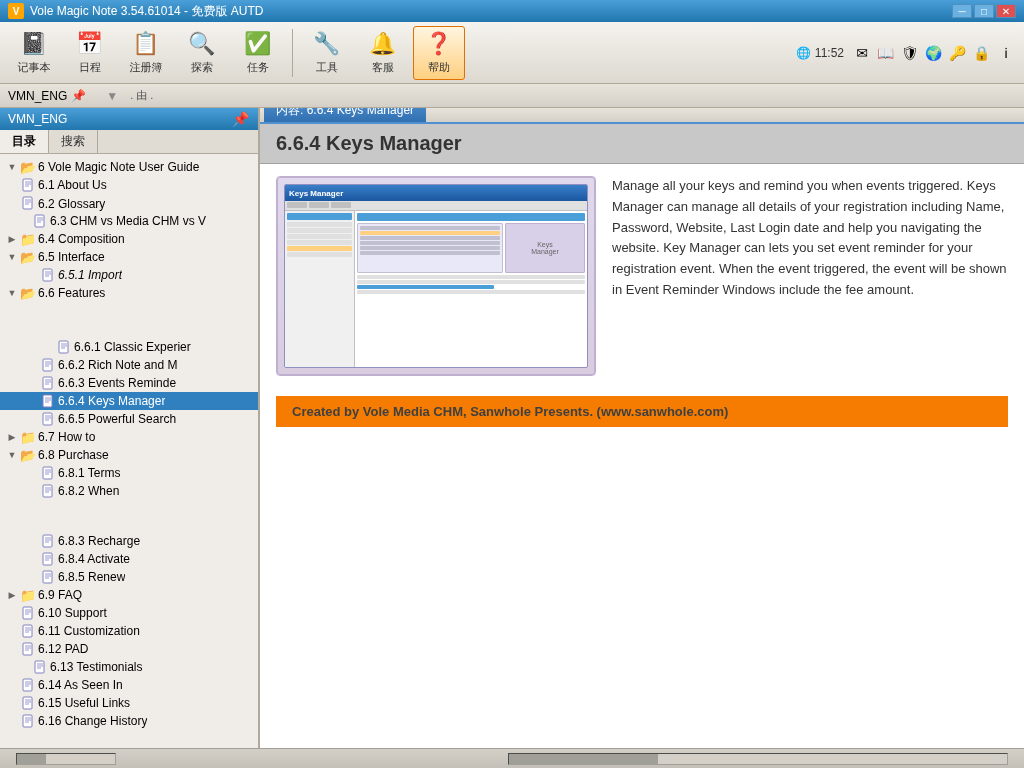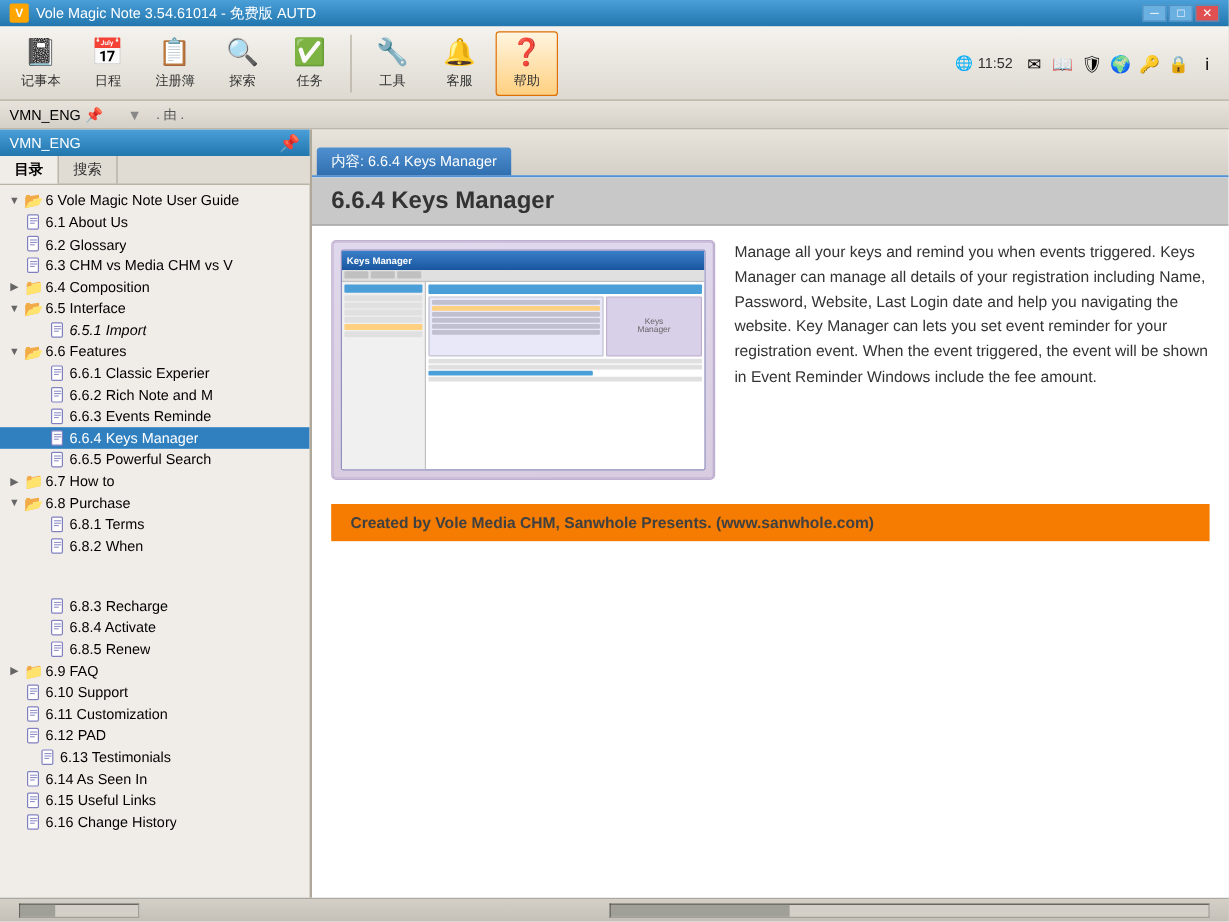--- a/index.html
+++ b/index.html
@@ -136,21 +136,21 @@
     .content-area {
       flex: 1;
       display: flex;
       flex-direction: column;
       background: white;
       overflow: hidden;
     }
     .content-tab-bar {
       background: linear-gradient(to bottom, #e8e4dc, #d4d0c8);
       border-bottom: 2px solid #5090d0;
-      height: 40px;
+      height: 16px;
       display: flex;
       align-items: flex-end;
       padding: 0 4px;
     }
     .content-tab {
       padding: 3px 12px;
       font-size: 12px;
       background: linear-gradient(to bottom, #5090d0, #3070b0);
       color: white;
       border-radius: 3px 3px 0 0;
@@ -358,21 +358,21 @@
           <span class="tree-icon">
             <svg width="14" height="14" viewBox="0 0 14 14">
               <rect x="2" y="1" width="9" height="12" rx="1" fill="white" stroke="#8080c0" stroke-width="1"></rect>
               <line x1="4" y1="4" x2="10" y2="4" stroke="#8080c0" stroke-width="0.8"></line>
               <line x1="4" y1="6" x2="10" y2="6" stroke="#8080c0" stroke-width="0.8"></line>
               <line x1="4" y1="8" x2="8" y2="8" stroke="#8080c0" stroke-width="0.8"></line>
             </svg>
           </span>
           <span class="tree-label">6.2 Glossary</span>
         </div>
-        <div class="tree-item" style="padding-left: 4px;">
+        <div class="tree-item" style="padding-left: 16px;">
           <span class="tree-expander"></span>
           <span class="tree-icon">
             <svg width="14" height="14" viewBox="0 0 14 14">
               <rect x="2" y="1" width="9" height="12" rx="1" fill="white" stroke="#8080c0" stroke-width="1"></rect>
               <line x1="4" y1="4" x2="10" y2="4" stroke="#8080c0" stroke-width="0.8"></line>
               <line x1="4" y1="6" x2="10" y2="6" stroke="#8080c0" stroke-width="0.8"></line>
               <line x1="4" y1="8" x2="8" y2="8" stroke="#8080c0" stroke-width="0.8"></line>
             </svg>
           </span>
           <span class="tree-label">6.3 CHM vs Media CHM vs V</span>
@@ -397,21 +397,21 @@
               <line x1="4" y1="8" x2="8" y2="8" stroke="#8080c0" stroke-width="0.8"></line>
             </svg>
           </span>
           <span class="tree-label">6.5.1 Import</span>
         </div>
         <div class="tree-item" style="padding-left: 4px;">
           <span class="tree-expander">▼</span>
           <span class="tree-icon" style="font-size: 13px;">📂</span>
           <span class="tree-label">6.6 Features</span>
         </div>
-        <div class="tree-item" style="padding-left: 24px;">
+        <div class="tree-item" style="padding-left: 40px; margin-top: 36px;">
           <span class="tree-expander"></span>
           <span class="tree-icon">
             <svg width="14" height="14" viewBox="0 0 14 14">
               <rect x="2" y="1" width="9" height="12" rx="1" fill="white" stroke="#8080c0" stroke-width="1"></rect>
               <line x1="4" y1="4" x2="10" y2="4" stroke="#8080c0" stroke-width="0.8"></line>
               <line x1="4" y1="6" x2="10" y2="6" stroke="#8080c0" stroke-width="0.8"></line>
               <line x1="4" y1="8" x2="8" y2="8" stroke="#8080c0" stroke-width="0.8"></line>
             </svg>
           </span>
           <span class="tree-label">6.6.1 Classic Experier</span>

